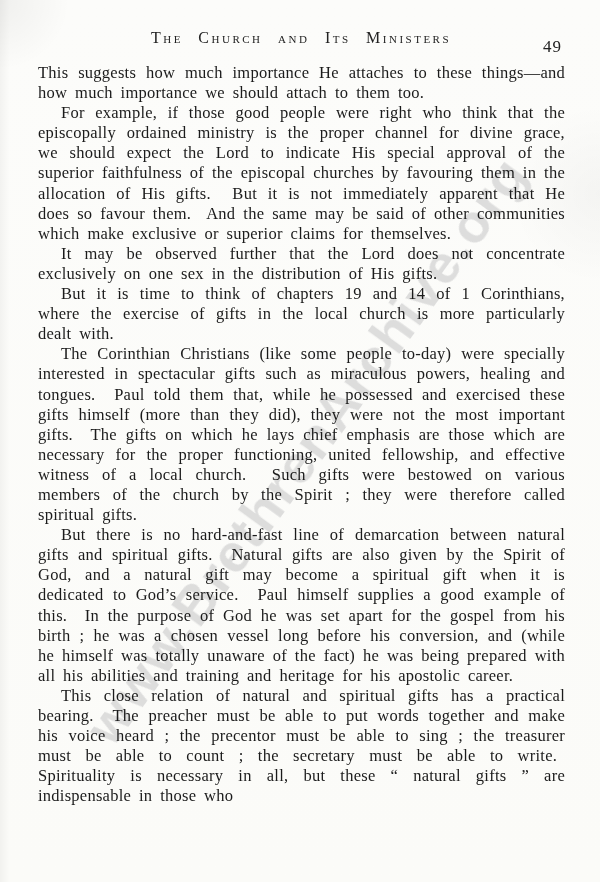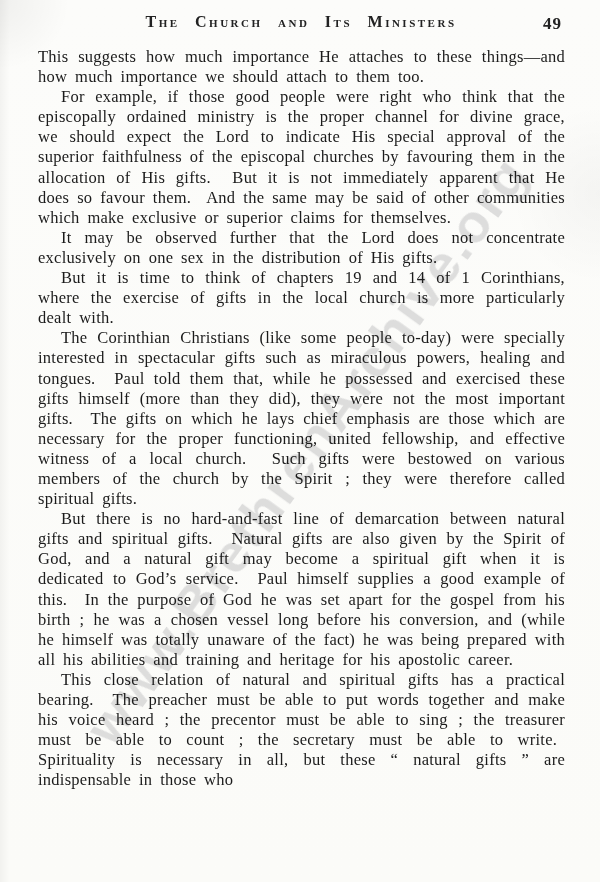--- a/index.html
+++ b/index.html
@@ -35,36 +35,35 @@
     letter-spacing: 2px;
     color: #d6d6d6;
     opacity: 0.8;
     filter: blur(0.4px);
     z-index: 0;
     pointer-events: none;
   }
   .running-head {
     position: relative;
     z-index: 1;
-    margin: 13px 36px 0 38px;
+    margin: 29px 36px 0 38px;
     height: 22px;
     text-align: center;
-    font-weight: bold;
   }
   .running-title {
     font-variant-caps: small-caps;
     font-size: 16px;
     letter-spacing: 2.5px;
     word-spacing: 9px;
     color: #222;
   }
   .page-number {
     position: absolute;
     right: 2px;
-    top: 1px;
+    top: 8px;
     font-size: 17px;
     letter-spacing: 1px;
     color: #222;
   }
   .body-text {
     position: relative;
     z-index: 1;
     margin: 12px 35px 0 38px;
     text-align: justify;
     font-size: 16.5px;

